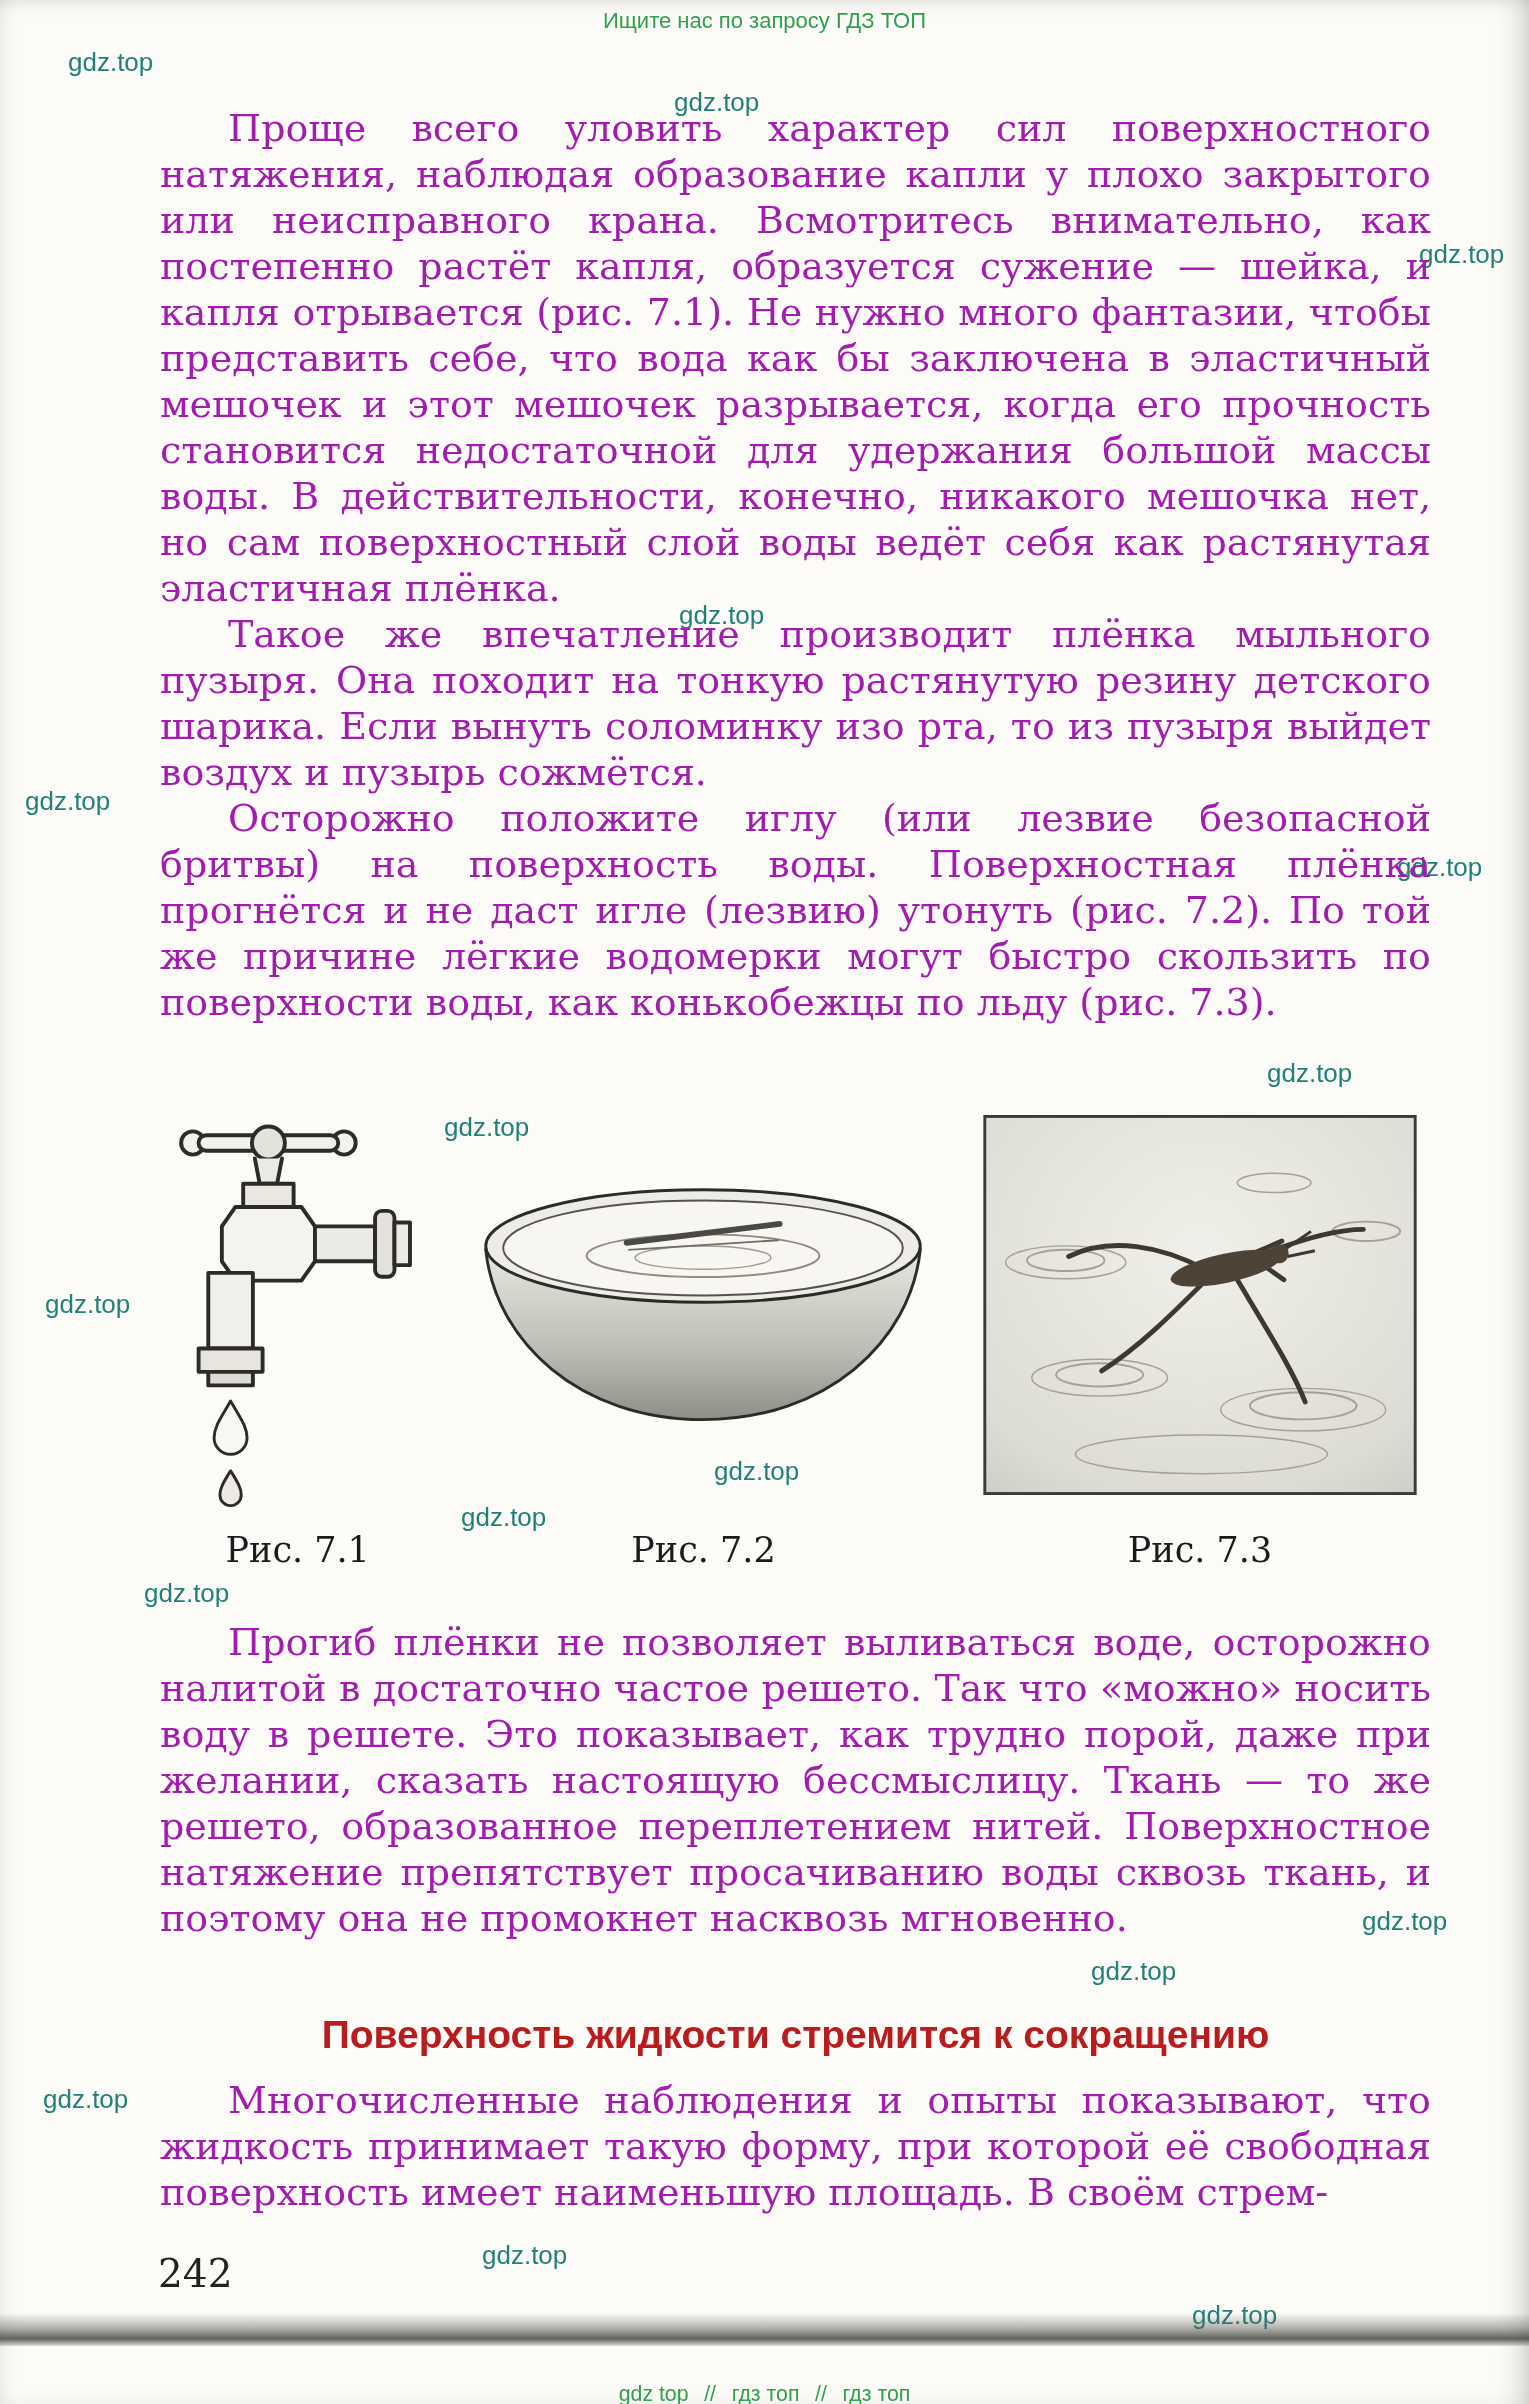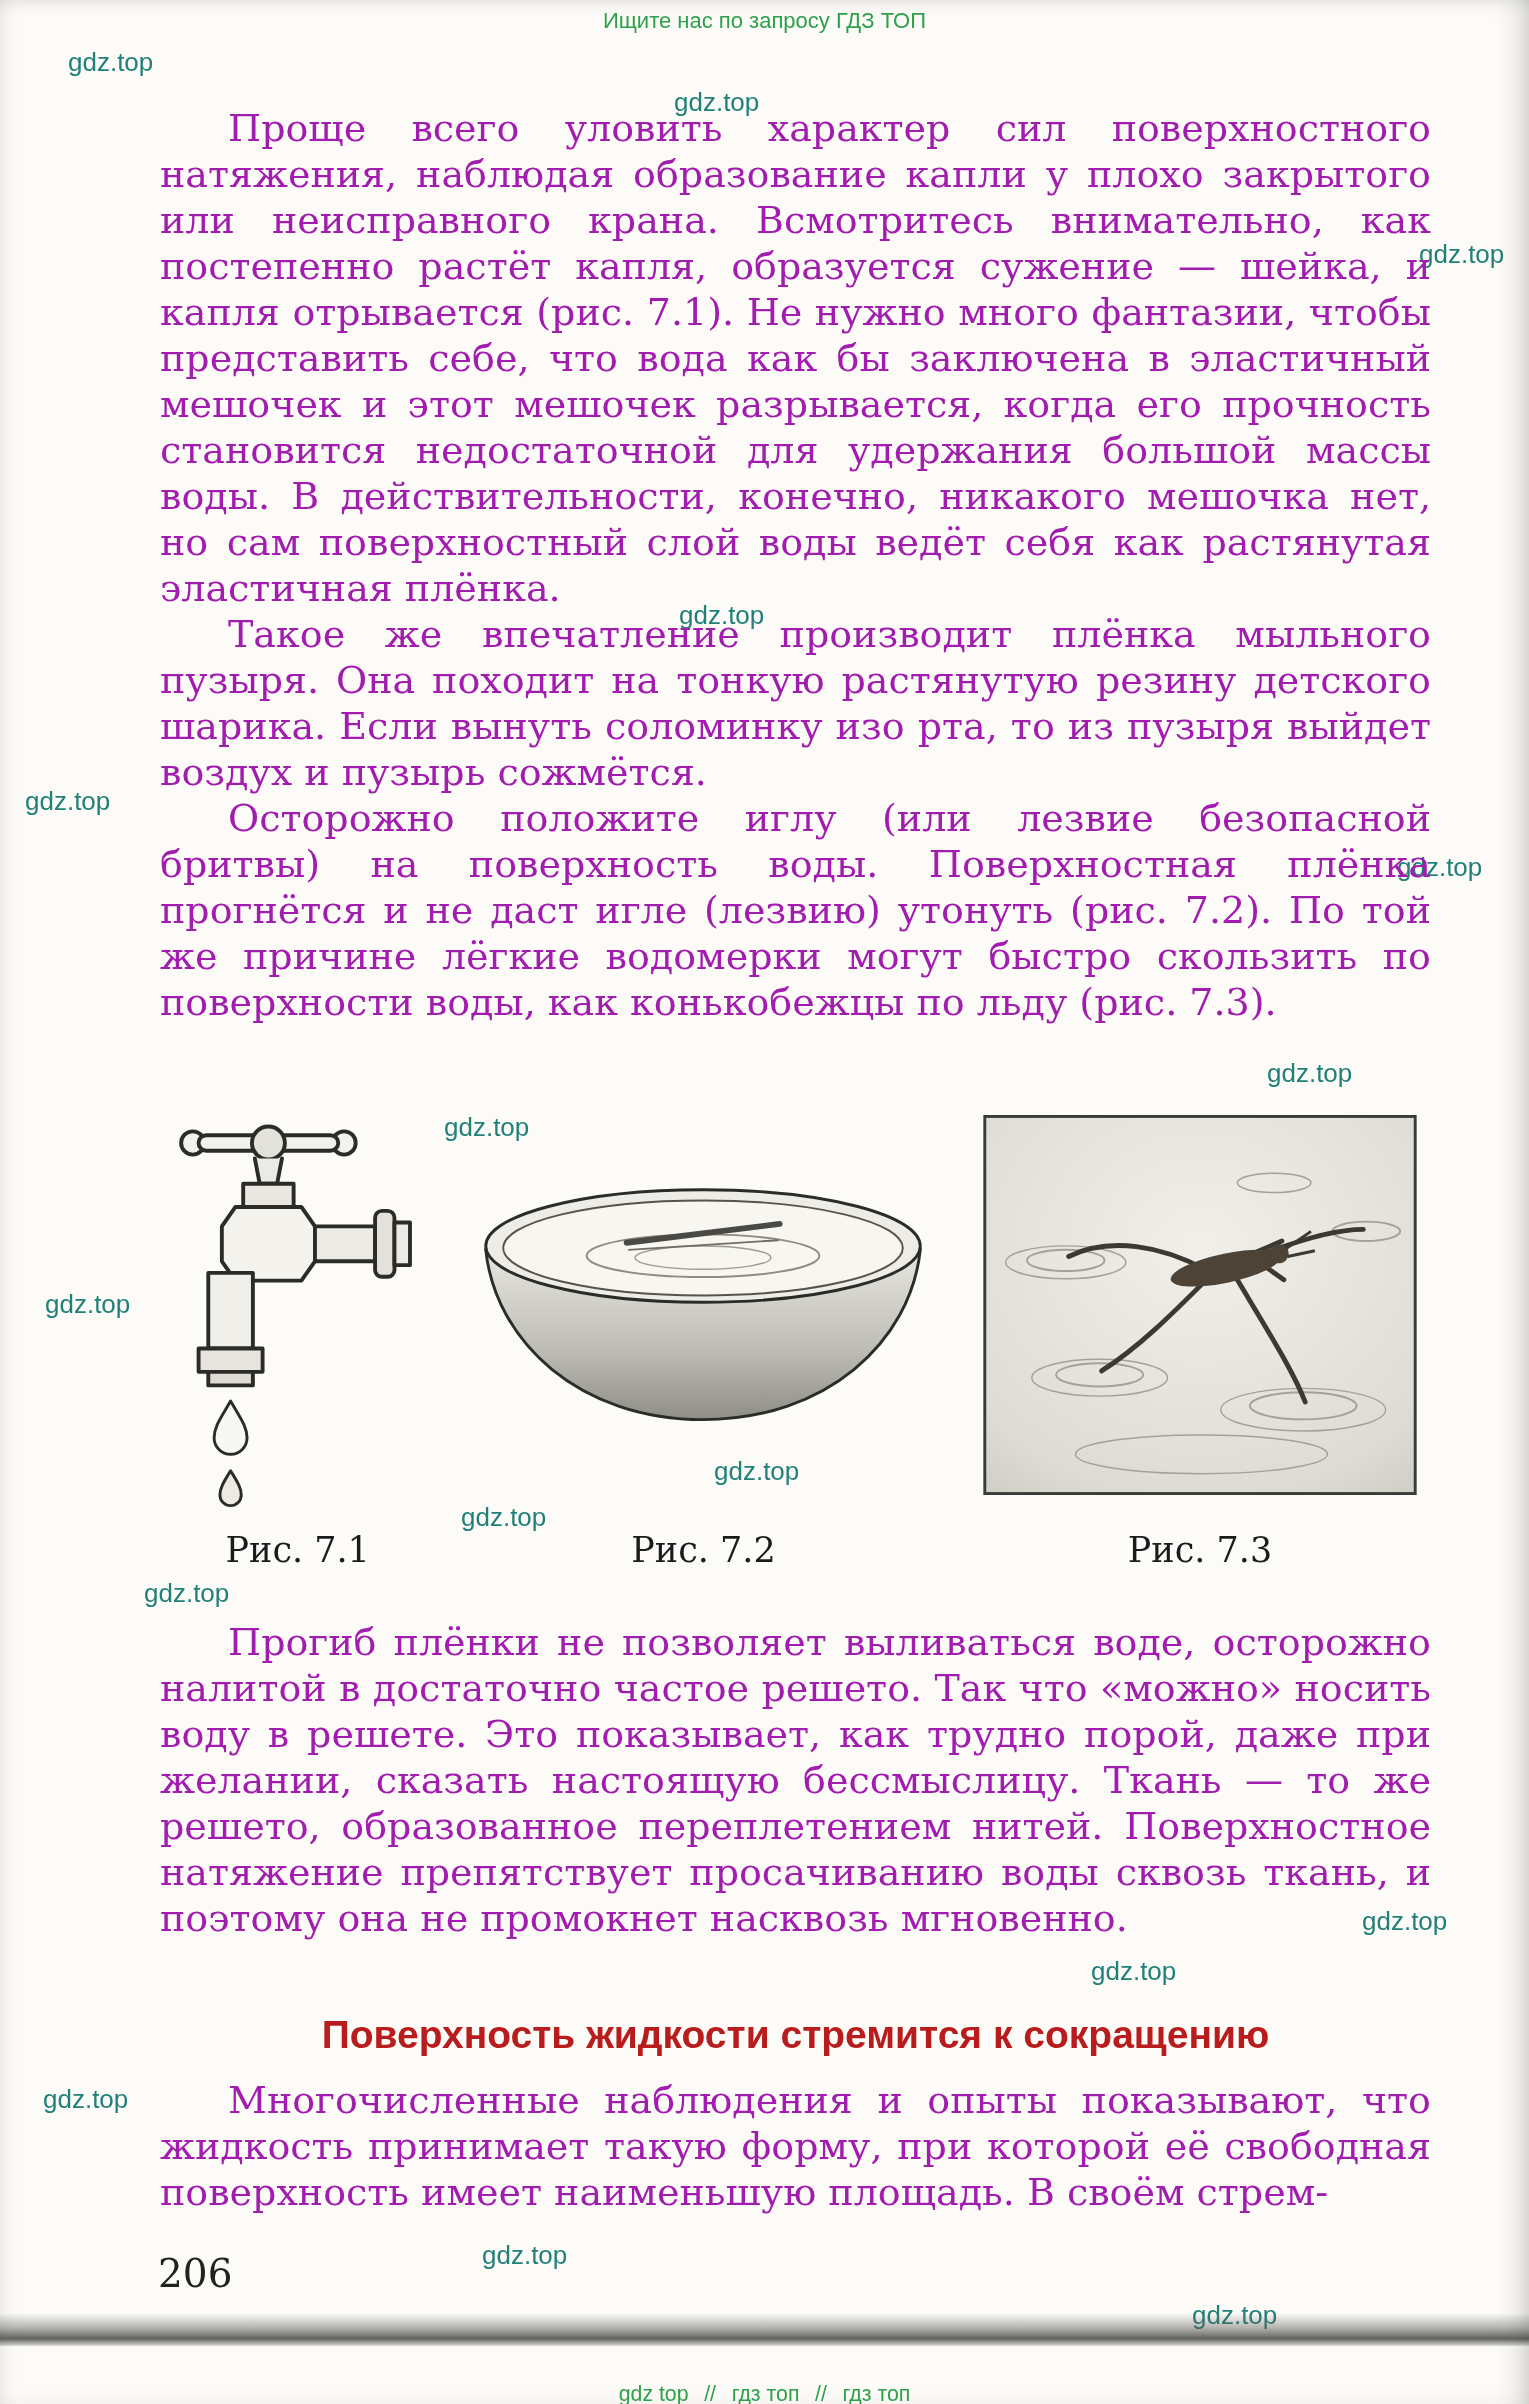--- a/index.html
+++ b/index.html
@@ -182,21 +182,21 @@
   <div class="textblock" style="top:1619px;">
     <p>Прогиб плёнки не позволяет выливаться воде, осторожно налитой в достаточно частое решето. Так что «можно» носить воду в решете. Это показывает, как трудно порой, даже при желании, сказать настоящую бессмыслицу. Ткань — то же решето, образованное переплетением нитей. Поверхностное натяжение препятствует просачиванию воды сквозь ткань, и поэтому она не промокнет насквозь мгновенно.</p>
   </div>
 
   <div class="heading">Поверхность жидкости стремится к сокращению</div>
 
   <div class="textblock" style="top:2077px;">
     <p>Многочисленные наблюдения и опыты показывают, что жидкость принимает такую форму, при которой её свободная поверхность имеет наименьшую площадь. В своём стрем-</p>
   </div>
 
-  <div class="pagenum">206</div>
+  <div class="pagenum">242</div>
 
   <div class="bottom-band"></div>
 
   <div class="footer">
     <span>gdz top</span>
     <span class="sep">//</span>
     <span>гдз топ</span>
     <span class="sep">//</span>
     <span>гдз топ</span>
   </div>

